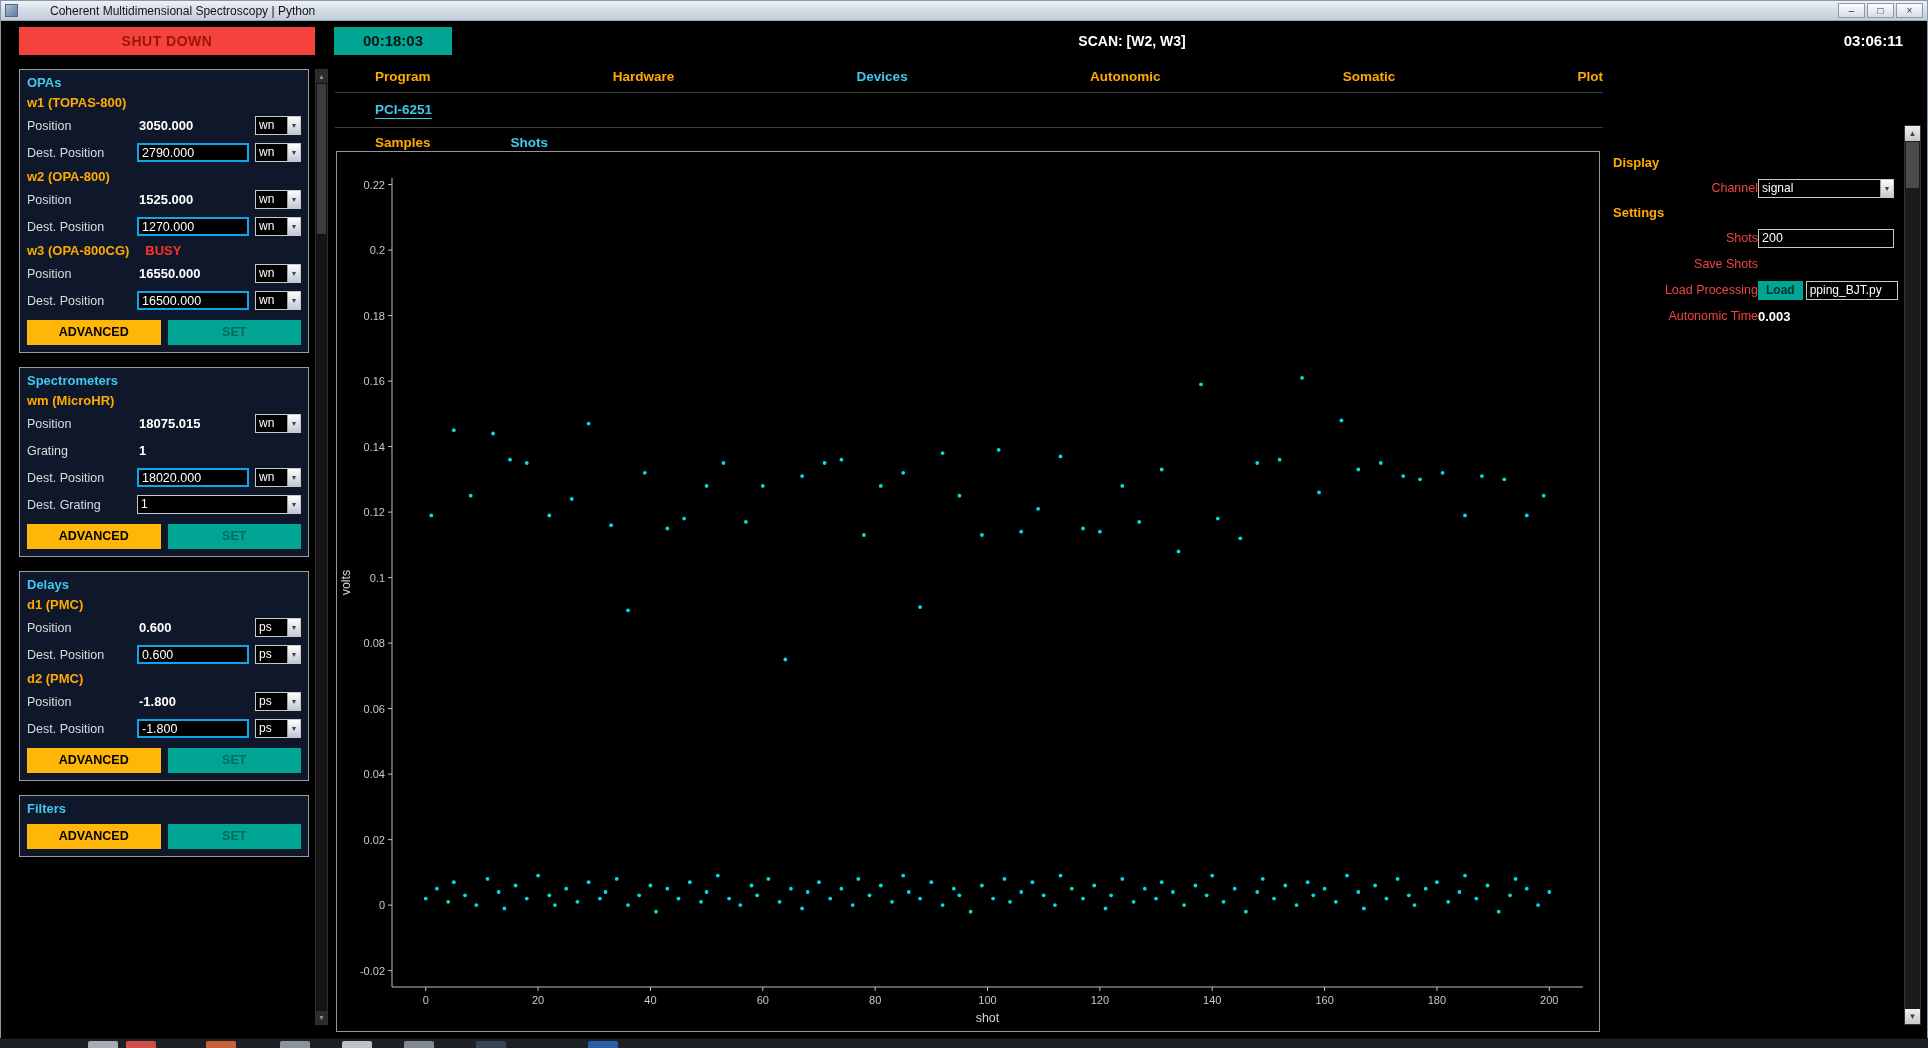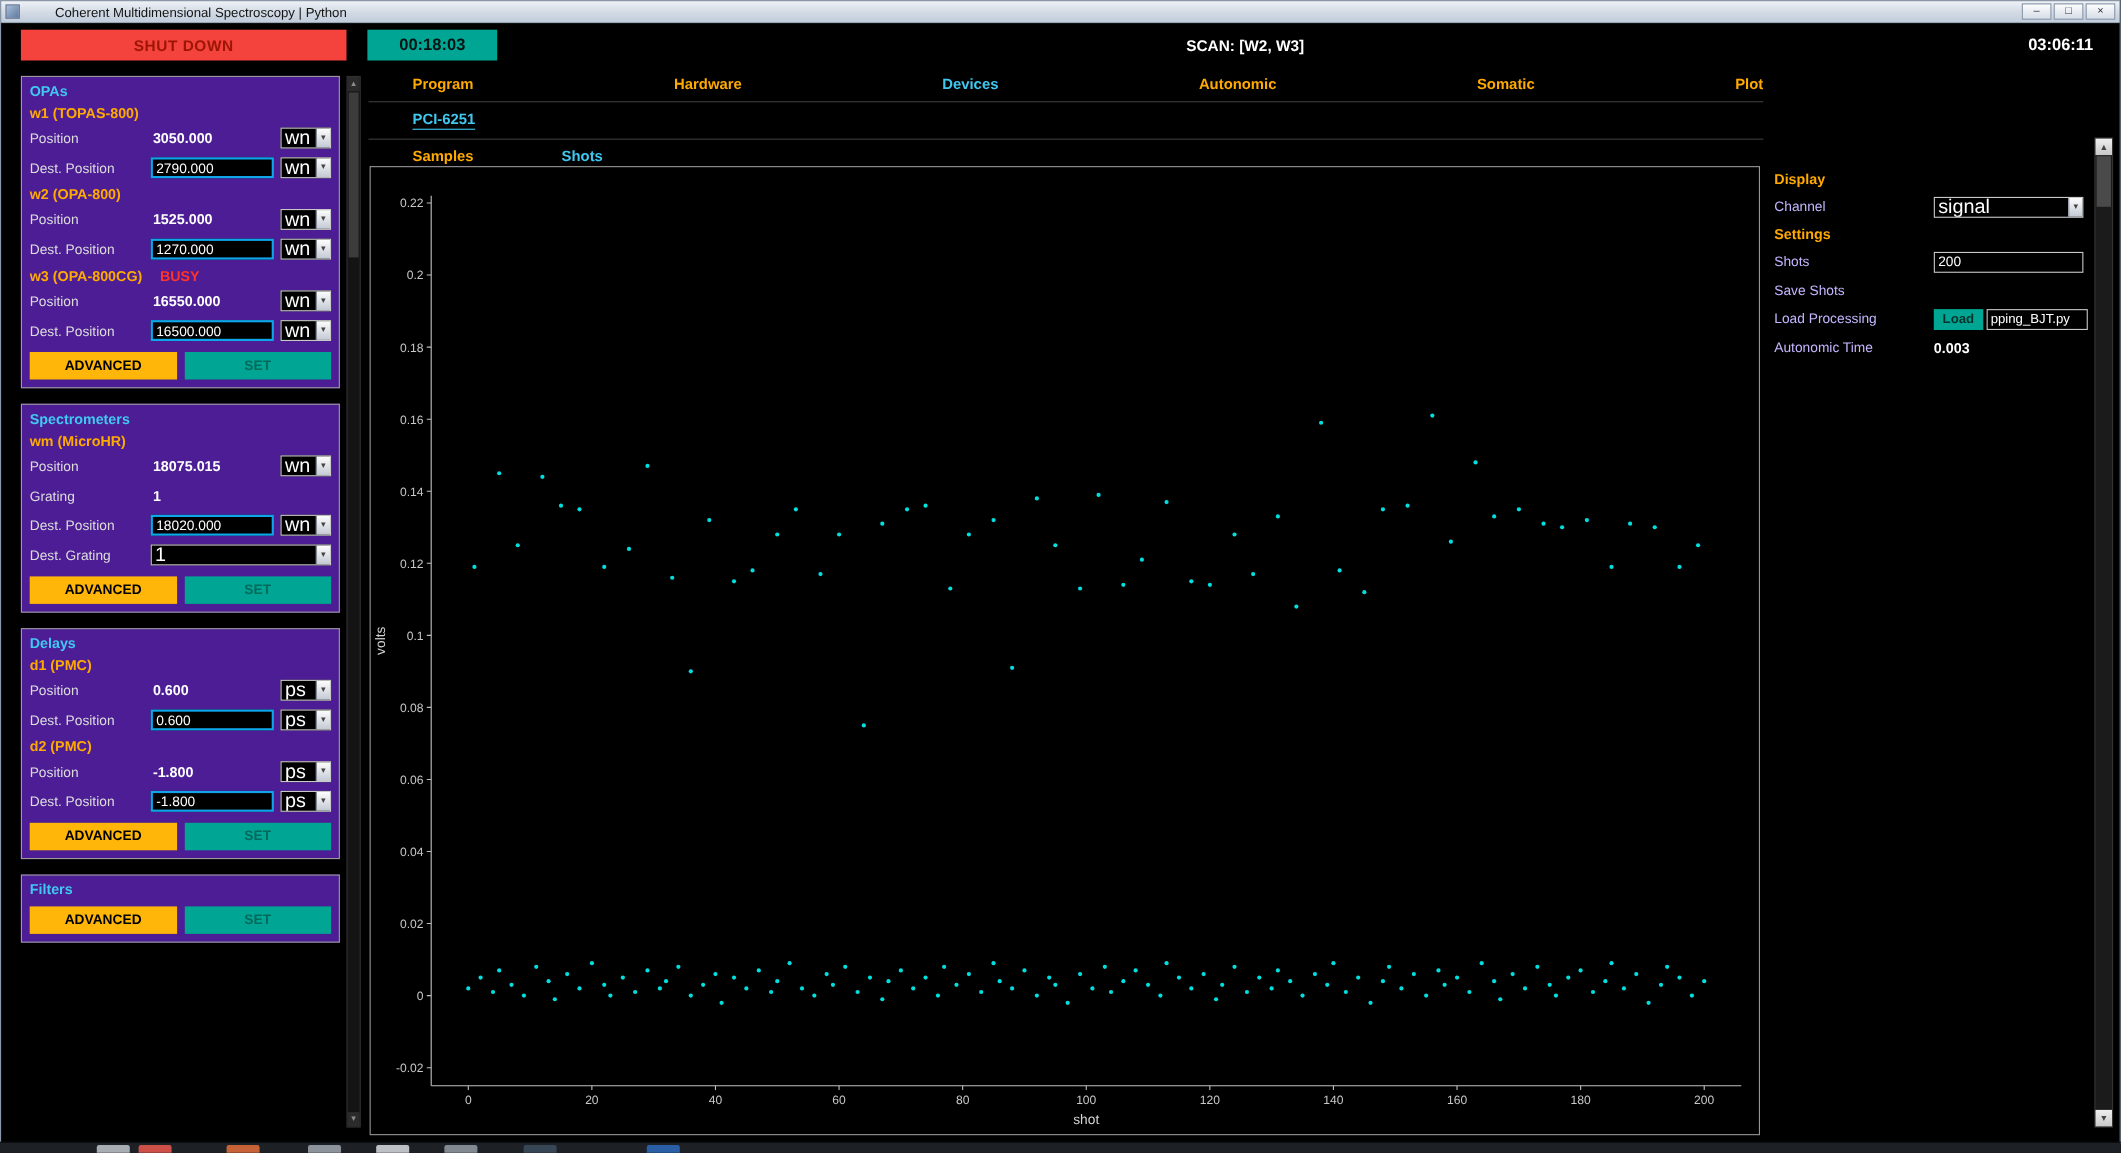--- a/index.html
+++ b/index.html
@@ -27,36 +27,36 @@
     text-align: center; line-height: 28px; letter-spacing: .5px; cursor: pointer; }
   .timer-box { position: absolute; left: 333px; top: 26px; height: 28px; min-width: 118px;
     background: #00a693; color: #041413; font-weight: bold; font-size: 15px;
     text-align: center; line-height: 28px; padding: 0 10px; }
   .scan-label { position: absolute; left: 1026px; top: 26px; width: 210px; height: 28px;
     color: #fff; font-weight: bold; font-size: 14px; text-align: center; line-height: 28px; }
   .clock { position: absolute; right: 24px; top: 26px; height: 28px; color: #fff;
     font-weight: bold; font-size: 15px; line-height: 28px; }
   
   .sidebar { position: absolute; left: 18px; top: 68px; width: 290px; bottom: 14px; }
-  .section { border: 1px solid #9b9b9b; background: #4c1d95; padding: 2px 7px 7px 7px;
+  .section { border: 1px solid #9b9b9b; background: #0f172a; padding: 2px 7px 7px 7px;
     margin-bottom: 14px; }
   .section-title { color: #41c8f0; font-weight: bold; font-size: 13px; padding: 3px 0 2px 0; }
   .group-name { color: #ffaa00; font-weight: bold; font-size: 13px; padding: 3px 0 2px 0;
     display: flex; gap: 16px; align-items: center; }
   .busy { color: #ff3326; font-weight: bold; }
   .sb-row { display: grid; grid-template-columns: 104px 1fr 46px; align-items: center;
     height: 27px; column-gap: 6px; }
   .sb-label { color: #dcdcdc; font-size: 12.5px; }
   .sb-value { color: #fff; font-weight: bold; font-size: 13px; padding-left: 2px;
     overflow: hidden; white-space: nowrap; }
   .sb-input { height: 19px; width: 100%; background: #000; border: 2px solid #0ea5e9;
     color: #fff; font-size: 12.5px; padding: 0 3px; font-family: "Liberation Sans", sans-serif; }
   .combo { display: flex; height: 19px; border: 1px solid #c8c8c8; align-items: stretch;
     background: #000; cursor: pointer; }
-  .combo .c-val { flex: 1; color: #fff; font-size: 18px; padding: 0 3px; line-height: 17px;
+  .combo .c-val { flex: 1; color: #fff; font-size: 12px; padding: 0 3px; line-height: 17px;
     overflow: hidden; white-space: nowrap; }
   .combo .c-btn { width: 13px; background: linear-gradient(#fdfdfd, #c3c9d4); color: #444;
     font-size: 7px; display: flex; align-items: center; justify-content: center;
     border-left: 1px solid #9aa1ad; }
   .btn-row { display: flex; gap: 7px; margin-top: 6px; }
   .btn-advanced { flex: 1; height: 25px; background: #ffb608; color: #000; font-weight: bold;
     font-size: 12.5px; text-align: center; line-height: 25px; cursor: pointer; }
   .btn-set { flex: 1; height: 25px; background: #00a693; color: #026a5d; font-weight: bold;
     font-size: 12.5px; text-align: center; line-height: 25px; cursor: pointer; }
   .sb-scroll { position: absolute; left: 314px; top: 68px; width: 13px; bottom: 14px;
@@ -78,21 +78,21 @@
   .subtabs-row { display: flex; gap: 80px; padding-left: 40px; font-weight: bold;
     font-size: 13.5px; margin-top: 7px; }
   
   .plot-wrap { position: absolute; left: 335px; top: 150px; width: 1264px; height: 881px;
     border: 1px solid #969696; background: #000; }
   .plot-wrap svg { width: 100%; height: 100%; display: block; }
   
   .right-panel { position: absolute; left: 1612px; top: 150px; width: 284px; }
   .p-header { color: #ffaa00; font-weight: bold; font-size: 13px; height: 24px; line-height: 24px; }
   .p-row { display: flex; align-items: center; height: 26px; }
-  .p-label { width: 145px; color: #c4b5fd; font-size: 12.5px; flex: 0 0 auto; }
+  .p-label { width: 145px; color: #ef4444; font-size: 12.5px; flex: 0 0 auto; text-align: right; }
   .p-combo { width: 136px; }
   .p-input { width: 136px; height: 19px; background: #000; border: 1px solid #c8c8c8;
     color: #fff; font-size: 12.5px; padding: 0 3px; font-family: "Liberation Sans", sans-serif; }
   .load-btn { height: 19px; background: #00a693; color: #03332c; font-weight: bold;
     font-size: 12px; padding: 0 8px; line-height: 19px; margin-right: 3px; cursor: pointer; }
   .file-box { width: 92px; height: 19px; background: #000; border: 1px solid #c8c8c8;
     color: #fff; font-size: 12px; padding: 0 3px; font-family: "Liberation Sans", sans-serif; }
   .p-value { color: #fff; font-weight: bold; font-size: 13px; }
   
   .main-scroll { position: absolute; left: 1903px; top: 124px; width: 17px; bottom: 14px;

